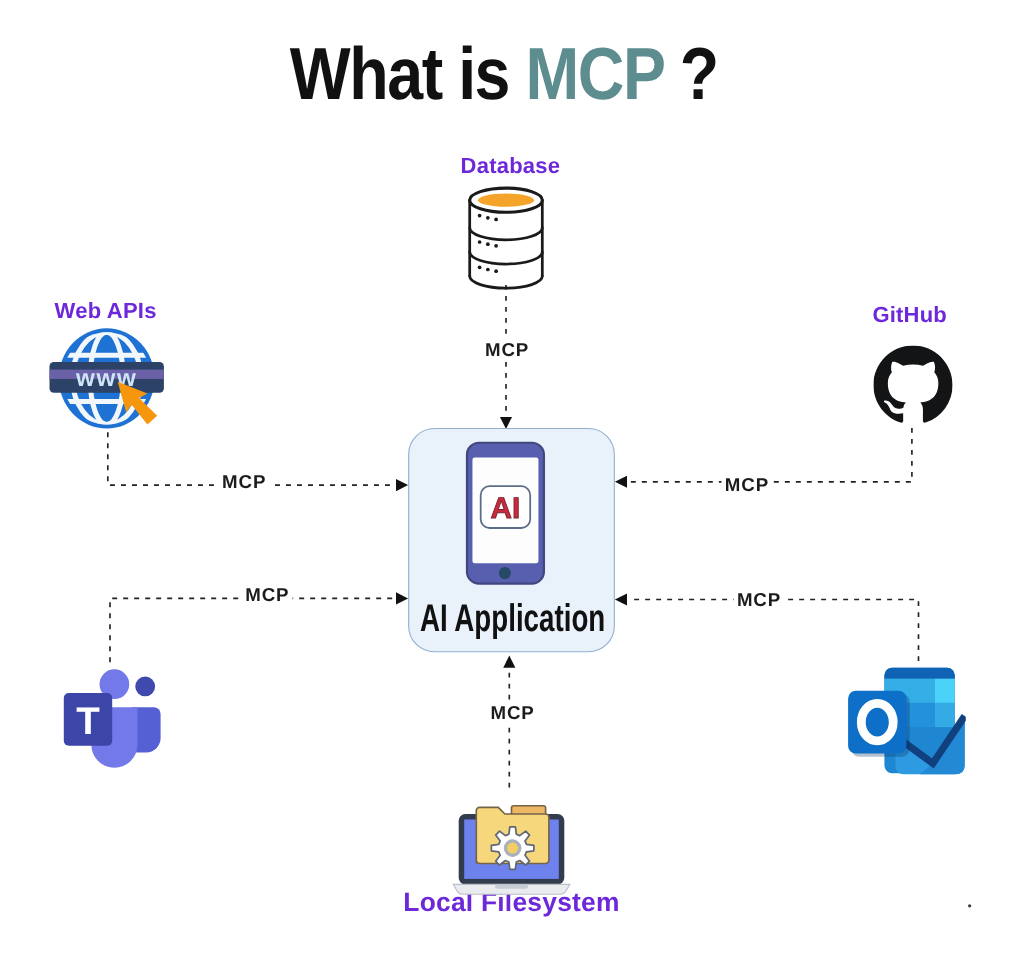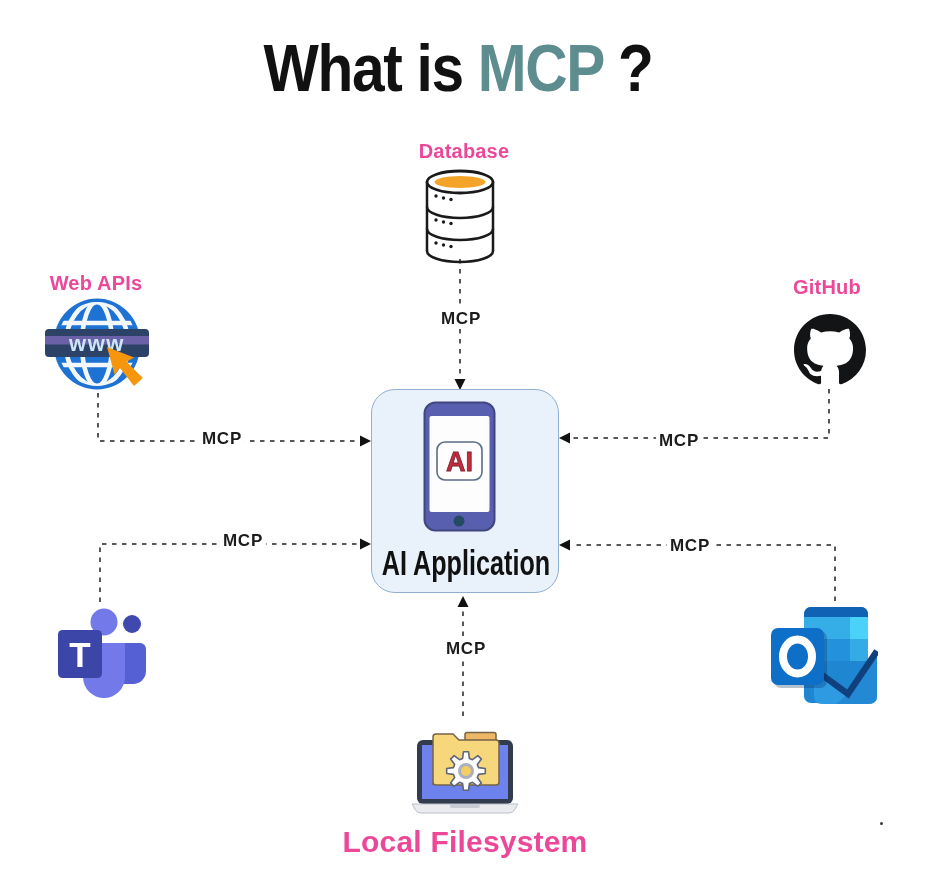--- a/index.html
+++ b/index.html
@@ -1,19 +1,19 @@
 <!DOCTYPE html>
 <html><head>
 <meta charset="utf-8">
 <style>
   html,body{margin:0;padding:0;background:#fff;}
   #canvas{position:relative;width:940px;height:874px;background:#fff;overflow:hidden;
           font-family:"Liberation Sans",sans-serif;}
   .abs{position:absolute;}
-  .lbl{position:absolute;color:#ec4899;font-weight:700;font-size:20px;letter-spacing:0.2px;
+  .lbl{position:absolute;color:#6d28d9;font-weight:700;font-size:20px;letter-spacing:0.2px;
        white-space:nowrap;transform:translateX(-50%);}
   .mcp{position:absolute;color:#1c1c1c;font-weight:700;font-size:17px;letter-spacing:0.8px;
        background:#fff;padding:0 3px;white-space:nowrap;transform:translate(-50%,-50%);}
   #title{position:absolute;left:458px;top:29px;transform:translateX(-50%) scaleX(0.875);white-space:nowrap;
          font-weight:700;font-size:67px;letter-spacing:-1.5px;color:#111;}
   #title .teal{color:#5e8d90;}
   #aibox{position:absolute;left:371px;top:389px;width:188px;height:204px;background:#e9f1fa;
          border:1.5px solid #8fb0d1;border-radius:24px;box-sizing:border-box;}
   #ailabel{position:absolute;left:466px;top:543px;transform:translateX(-50%) scaleX(0.72);
            font-weight:700;font-size:35px;color:#111;white-space:nowrap;}
@@ -46,21 +46,21 @@
   <div class="mcp" style="left:461px;top:319px;">MCP</div>
   <div class="mcp" style="left:466px;top:649px;">MCP</div>
   <div class="mcp" style="left:222px;top:439px;">MCP</div>
   <div class="mcp" style="left:243px;top:541px;">MCP</div>
   <div class="mcp" style="left:679px;top:441px;">MCP</div>
   <div class="mcp" style="left:690px;top:546px;">MCP</div>
 
   <div class="lbl" style="left:464px;top:140px;">Database</div>
   <div class="lbl" style="left:96px;top:272px;">Web APIs</div>
   <div class="lbl" style="left:827px;top:276px;text-align:right;">GitHub</div>
-  <div class="lbl" style="left:465px;top:825px;font-size:30px;">Local Filesystem</div>
+  <div class="lbl" style="left:465px;top:807px;font-size:24px;">Local Filesystem</div>
 
   <svg class="abs" style="left:423px;top:169px" width="74" height="96" viewBox="0 0 74 96">
     <g stroke="#1a1a1a" stroke-width="2.5" stroke-linecap="round" fill="none">
       <path d="M4 13 V82"></path>
       <path d="M70 13 V82"></path>
       <path d="M4 38 A33 11 0 0 0 70 38"></path>
       <path d="M4 60 A33 11 0 0 0 70 60"></path>
       <path d="M4 82 A33 11 0 0 0 70 82"></path>
     </g>
     <ellipse cx="37" cy="13" rx="33" ry="11" fill="#fff" stroke="#1a1a1a" stroke-width="2.8"></ellipse>

